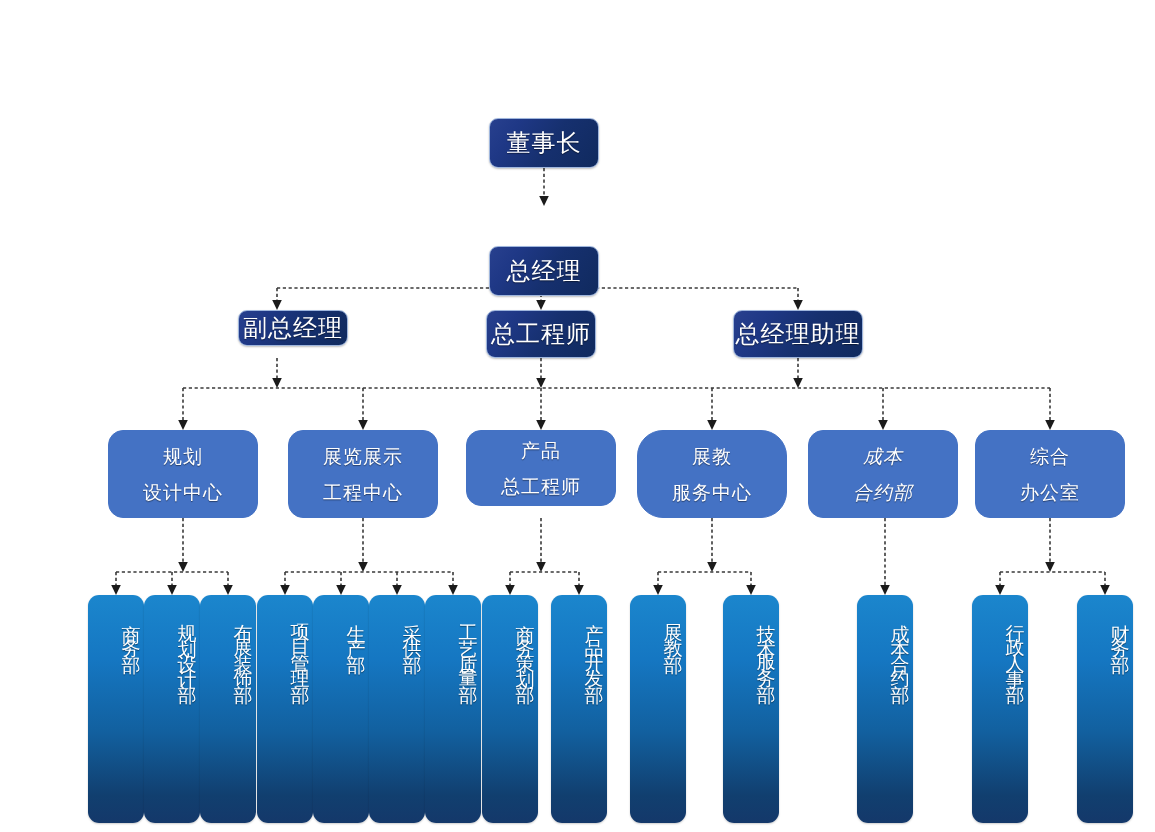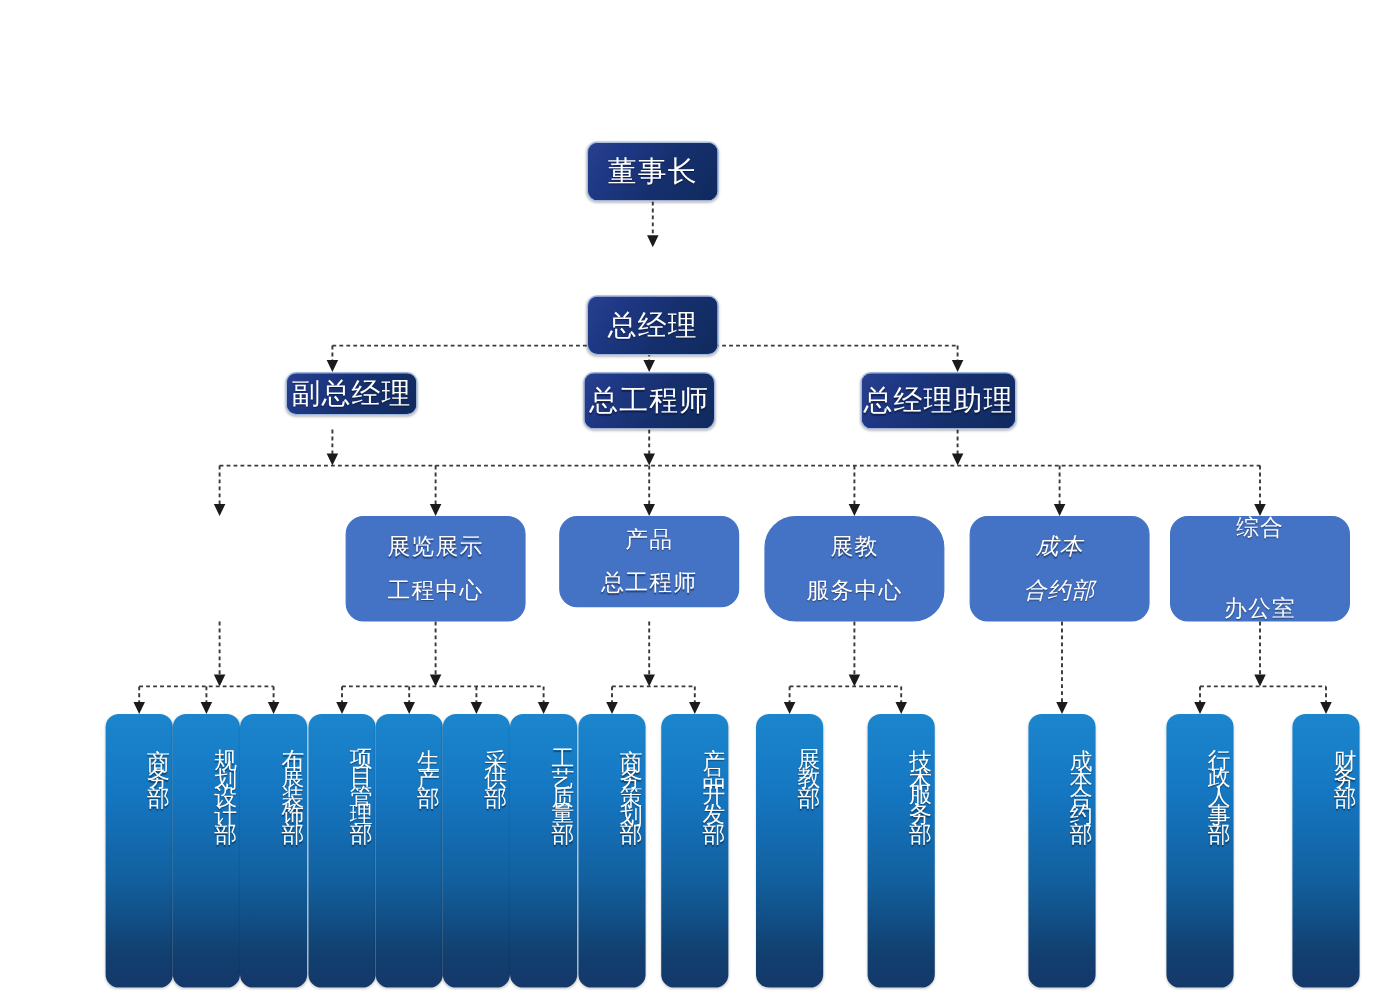--- a/index.html
+++ b/index.html
@@ -164,41 +164,45 @@
   <div class="node lvl-dark" style="left:489px;top:206px;width:110px;height:50px;margin-top:40px;">
     <span>总经理</span>
   </div>
 
   <div class="node lvl-dark" style="left:238px;top:310px;width:110px;height:36px;">
     <span>副总经理</span>
   </div>
   <div class="node lvl-dark" style="left:486px;top:310px;width:110px;height:48px;">
     <span>总工程师</span>
   </div>
-  <div class="node lvl-dark" style="left:717px;top:310px;width:130px;height:48px;">
+  <div class="node lvl-dark" style="left:733px;top:310px;width:130px;height:48px;">
     <span>总经理助理</span>
   </div>
 
+  <div class="node lvl-mid" style="left:108px;top:430px;width:150px;height:88px;">
+    <span class="l1">规划</span>
+    <span class="l2">设计中心</span>
+  </div>
   <div class="node lvl-mid" style="left:288px;top:430px;width:150px;height:88px;align-items:center;">
     <span class="l1">展览展示</span>
     <span class="l2">工程中心</span>
   </div>
   <div class="node lvl-mid" style="left:466px;top:430px;width:150px;height:76px;">
     <span class="l1">产品</span>
     <span class="l2">总工程师</span>
   </div>
   <div class="node lvl-mid" style="left:637px;top:430px;width:150px;height:88px;border-radius:26px;">
     <span class="l1">展教</span>
     <span class="l2">服务中心</span>
   </div>
   <div class="node lvl-mid" style="left:808px;top:430px;width:150px;height:88px;font-style:italic;">
     <span class="l1">成本</span>
     <span class="l2">合约部</span>
   </div>
-  <div class="node lvl-mid" style="left:975px;top:430px;width:150px;height:88px;justify-content:space-between;">
+  <div class="node lvl-mid" style="left:975px;top:430px;width:150px;height:88px;">
     <span class="l1">综合</span>
     <span class="l2">办公室</span>
   </div>
 
   <div class="node lvl-leaf" style="left:88px;top:595px;width:56px;height:228px;">
     <span>商务部</span>
   </div>
   <div class="node lvl-leaf" style="left:144px;top:595px;width:56px;height:228px;">
     <span>规划设计部</span>
   </div>

